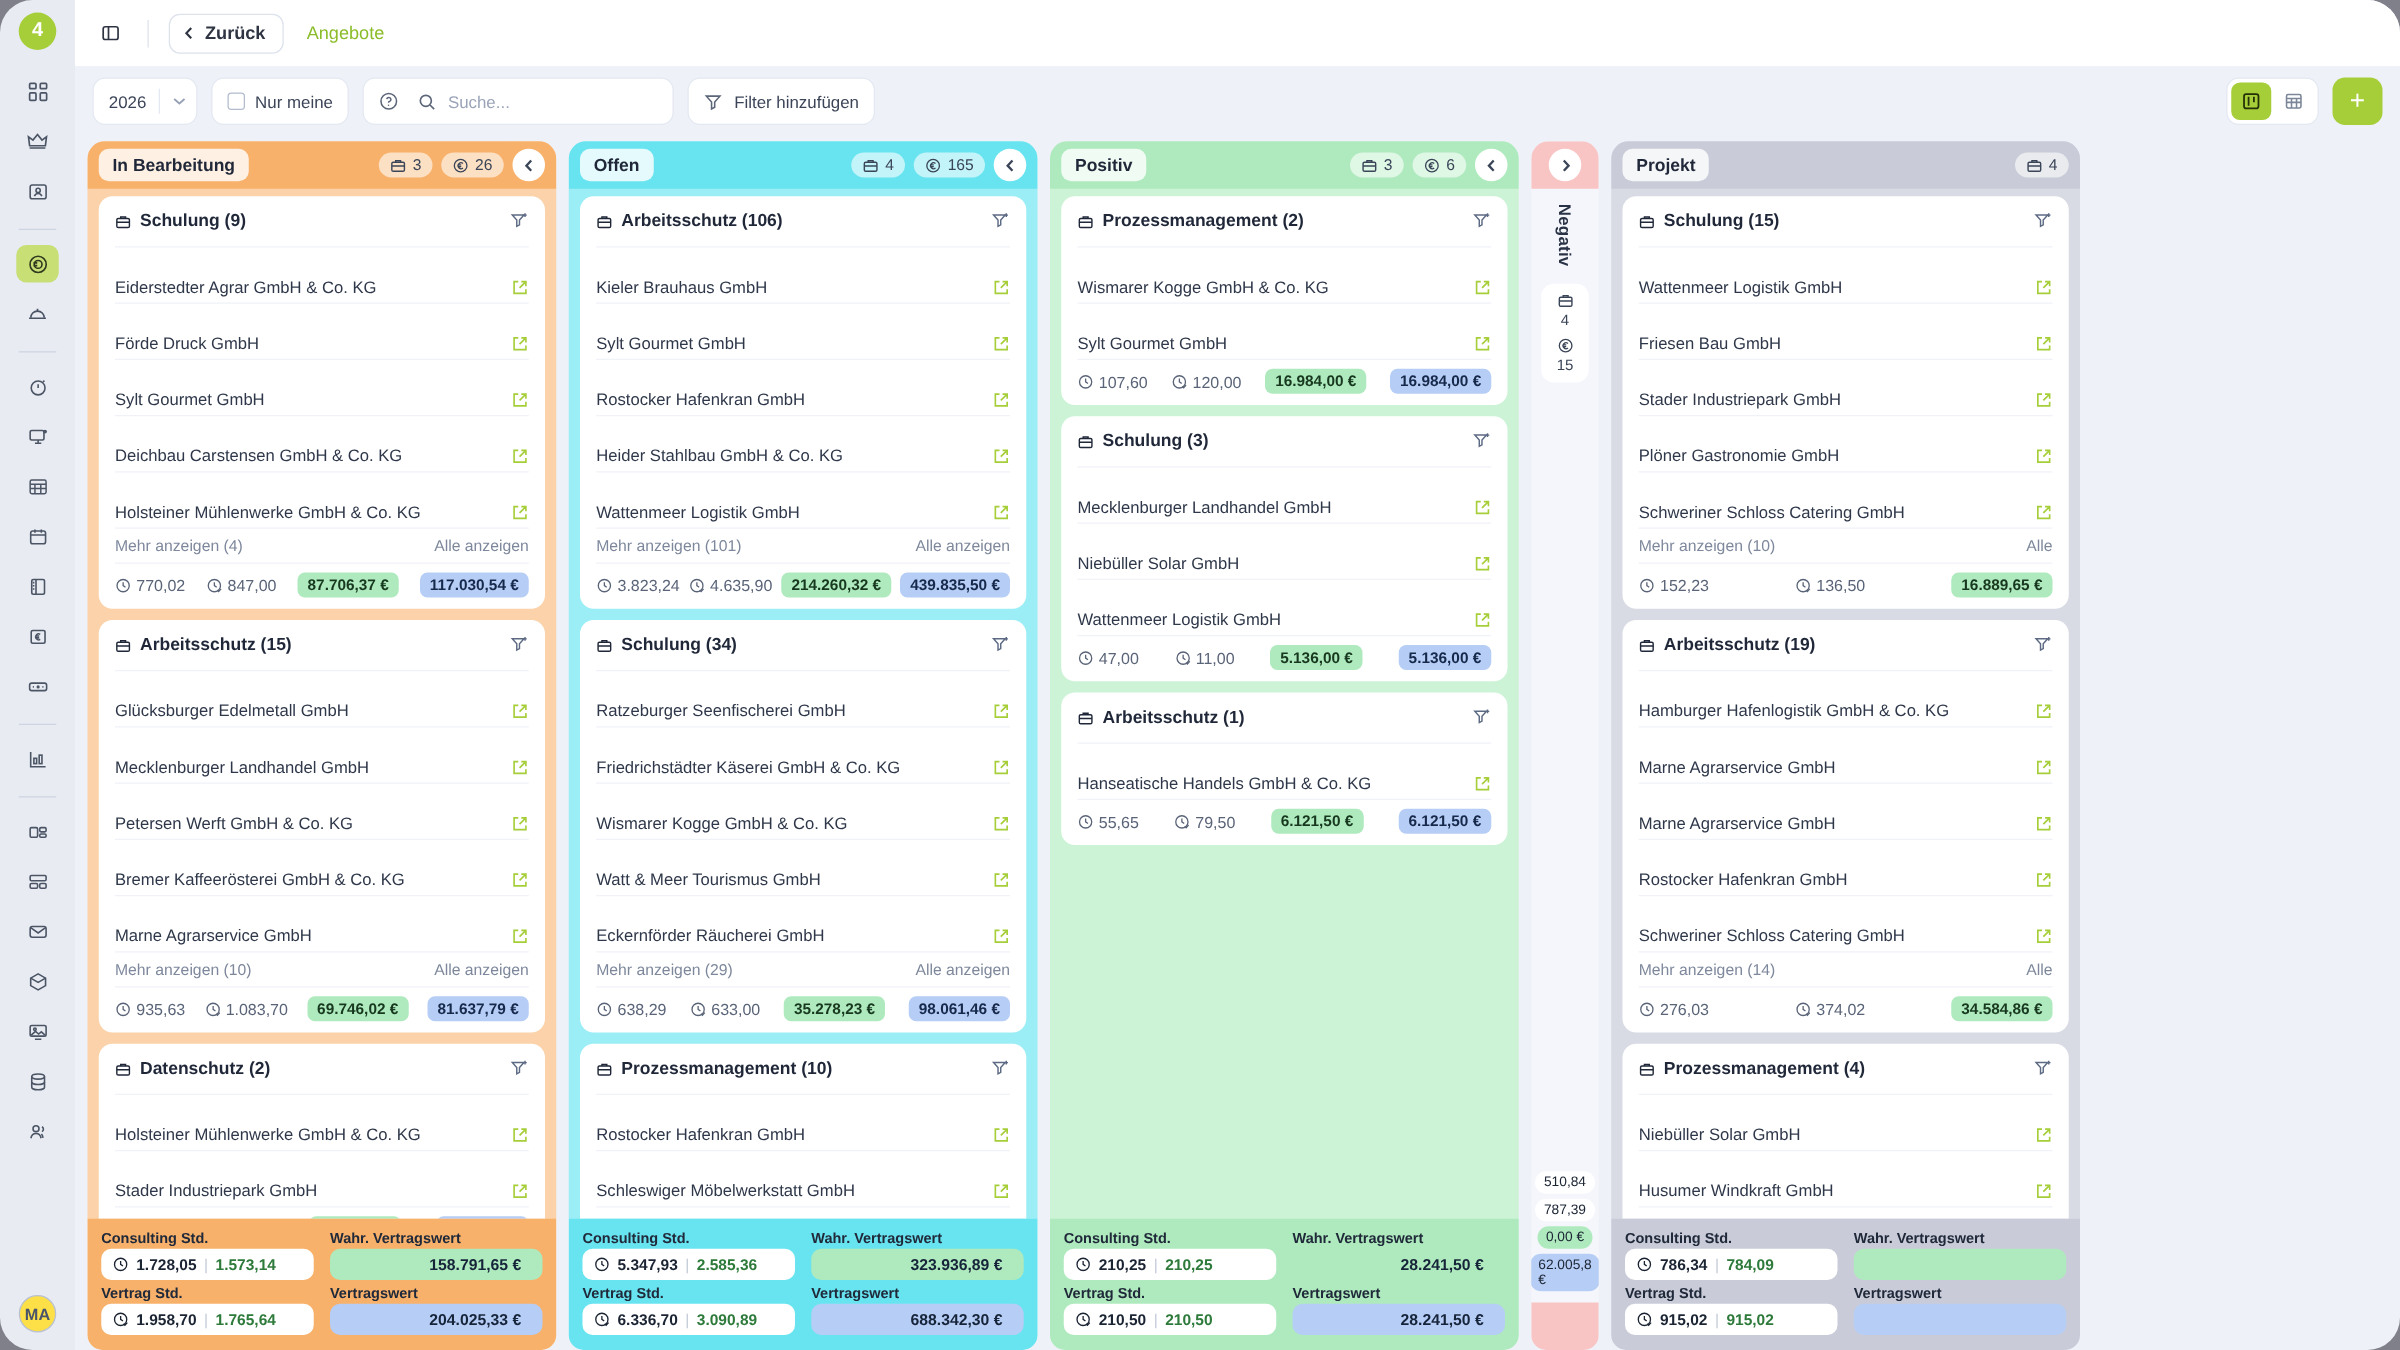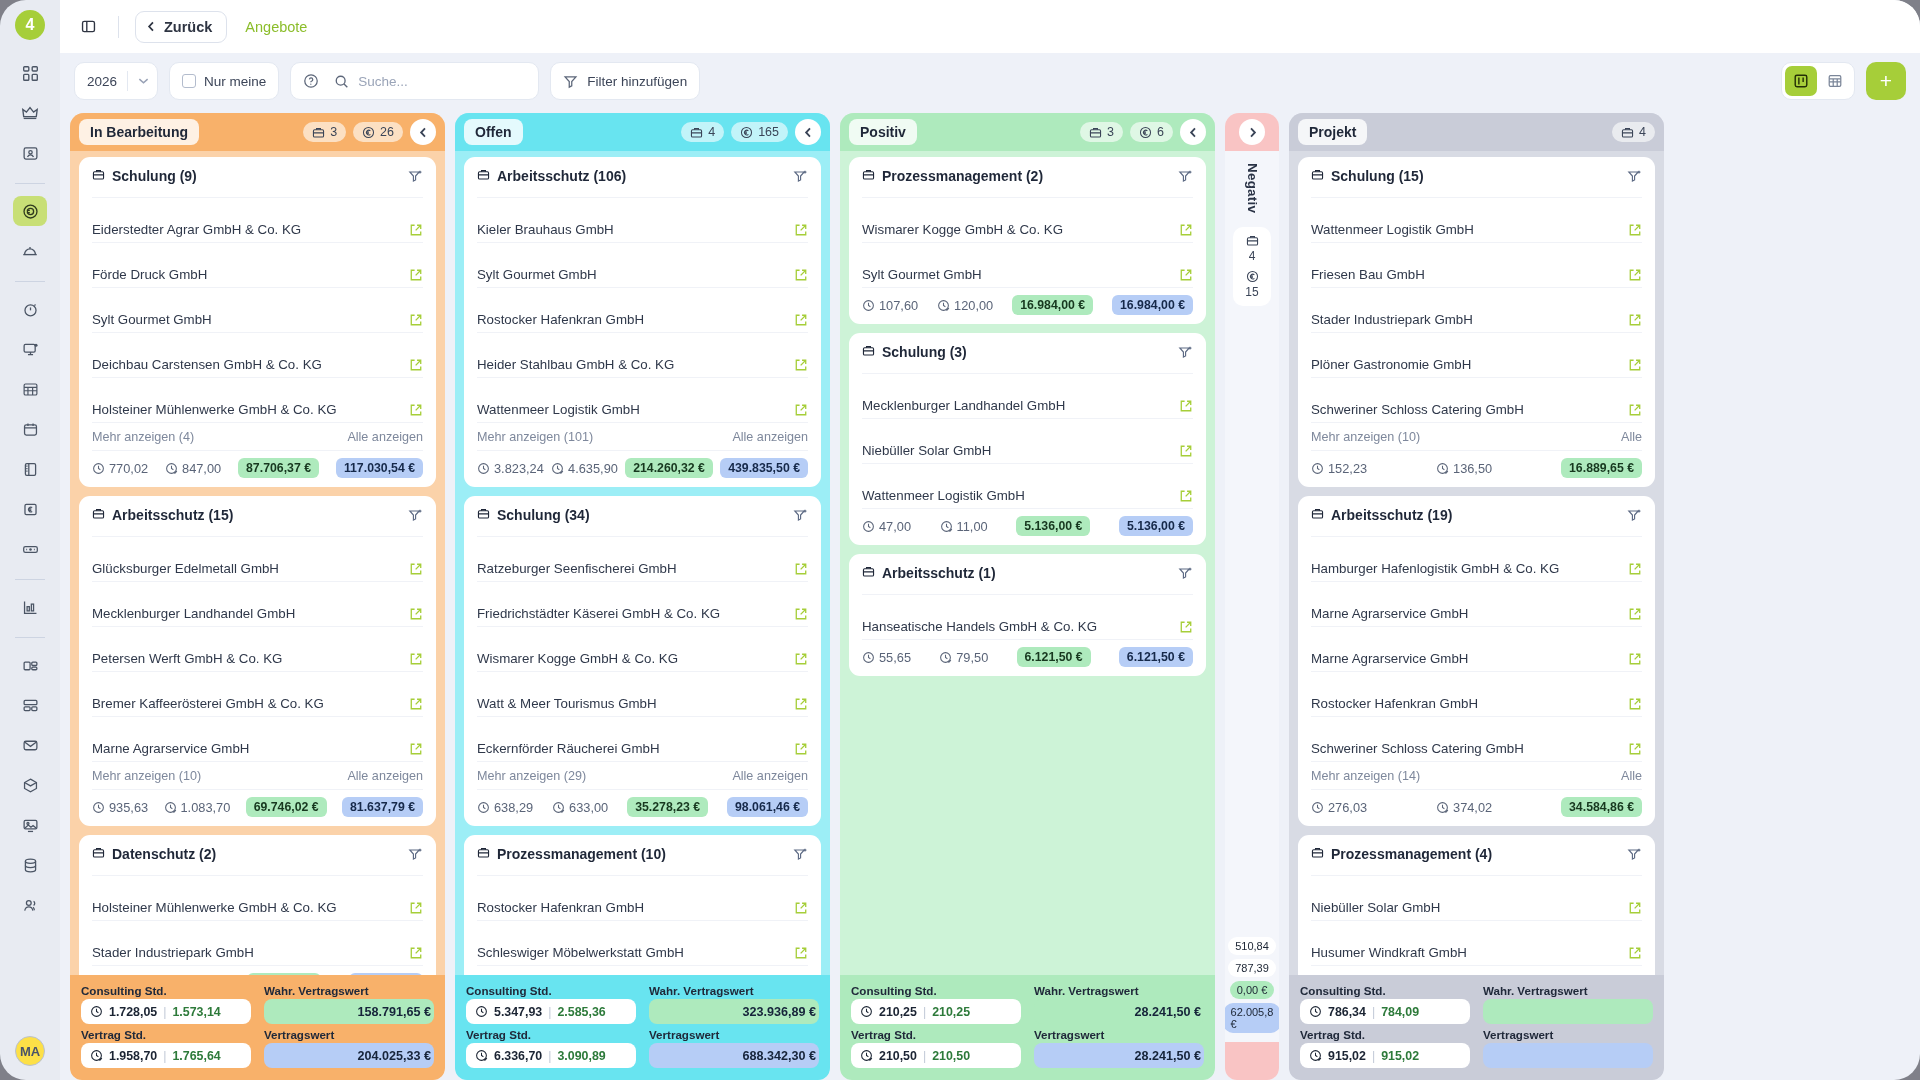--- a/index.html
+++ b/index.html
@@ -142,21 +142,21 @@
   }
   .card {
     background: #fff; border-radius: 11px; padding: 11px 13px 9px;
     flex: 0 0 auto;
   }
   .card-head {
     display: flex; align-items: center; justify-content: space-between;
     margin-bottom: 13px;
   }
   .card-title {
-    display: flex; align-items: flex-start; gap: 7px;
+    display: flex; align-items: flex-end; gap: 7px;
     font-size: 14px; font-weight: 700; color: #1f2738;
   }
   .filter-ico { color: #5d6a84; }
   .row {
     display: flex; align-items: center; justify-content: space-between;
     border-top: 1px solid #f0f2f7; padding: 24px 0 5px;
     font-size: 13.3px; color: #2f384a;
   }
   .row:first-of-type { border-top: 0; padding-top: 0; }
   .ext-ico { color: #a6ce39; }
@@ -187,21 +187,21 @@
   .foot-label { font-size: 11.6px; font-weight: 700; color: #20293a; margin-bottom: 2px; }
   .foot-field {
     background: #fff; border-radius: 8px; height: 25px;
     display: flex; align-items: center; gap: 6px; padding: 0 9px;
     font-size: 12.4px; font-weight: 700; color: #1b2433;
   }
   .foot-field .sep { color: #c3cad8; font-weight: 400; }
   .foot-field .g { color: #2d7a3a; }
   .foot-money {
     border-radius: 8px; height: 25px;
-    display: flex; align-items: center; justify-content: flex-end; padding: 0 3px;
+    display: flex; align-items: center; justify-content: flex-end; padding: 0 17px;
     font-size: 12.6px; font-weight: 700; color: #16243a;
   }
   .fm-green { background: #aeeabd; }
   .fm-blue { background: #b6cdf6; }
   
   .col-collapsed {
     width: 54px; flex: 0 0 54px;
     background: #f4f6fb; border-radius: 14px 14px 12px 12px;
     display: flex; flex-direction: column; align-items: center;
     overflow: hidden; position: relative;

